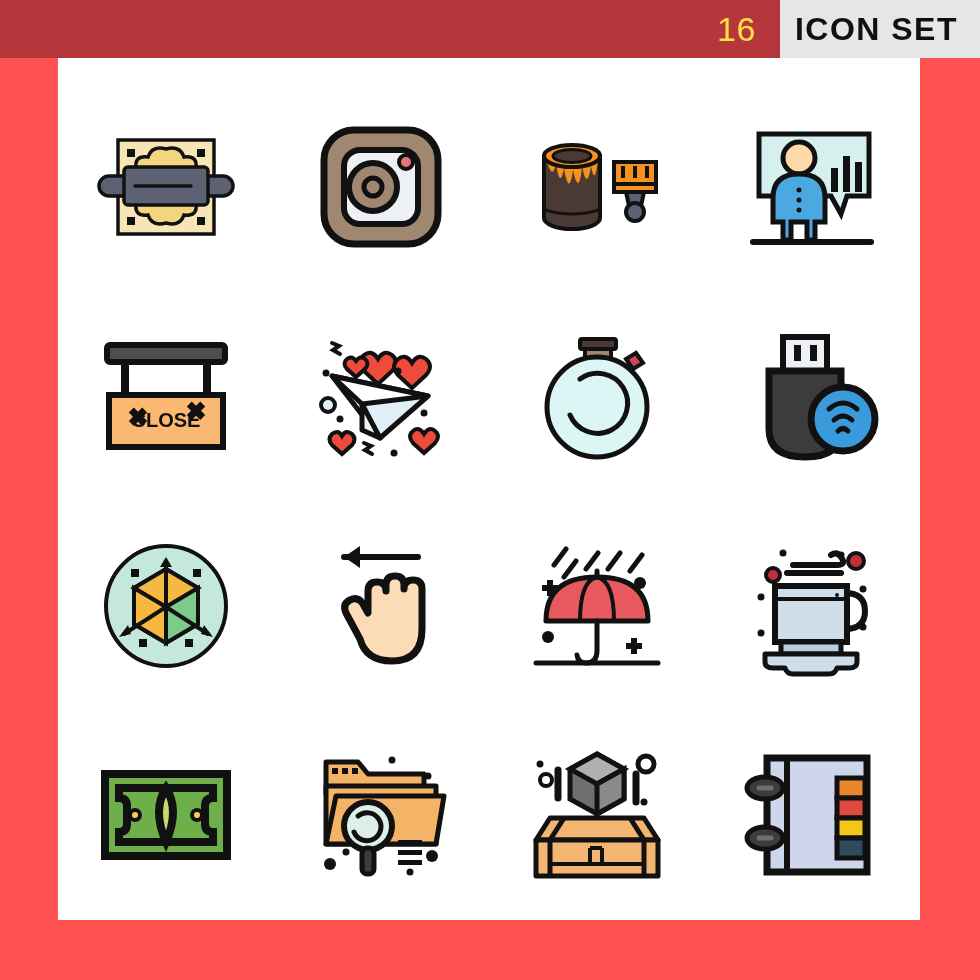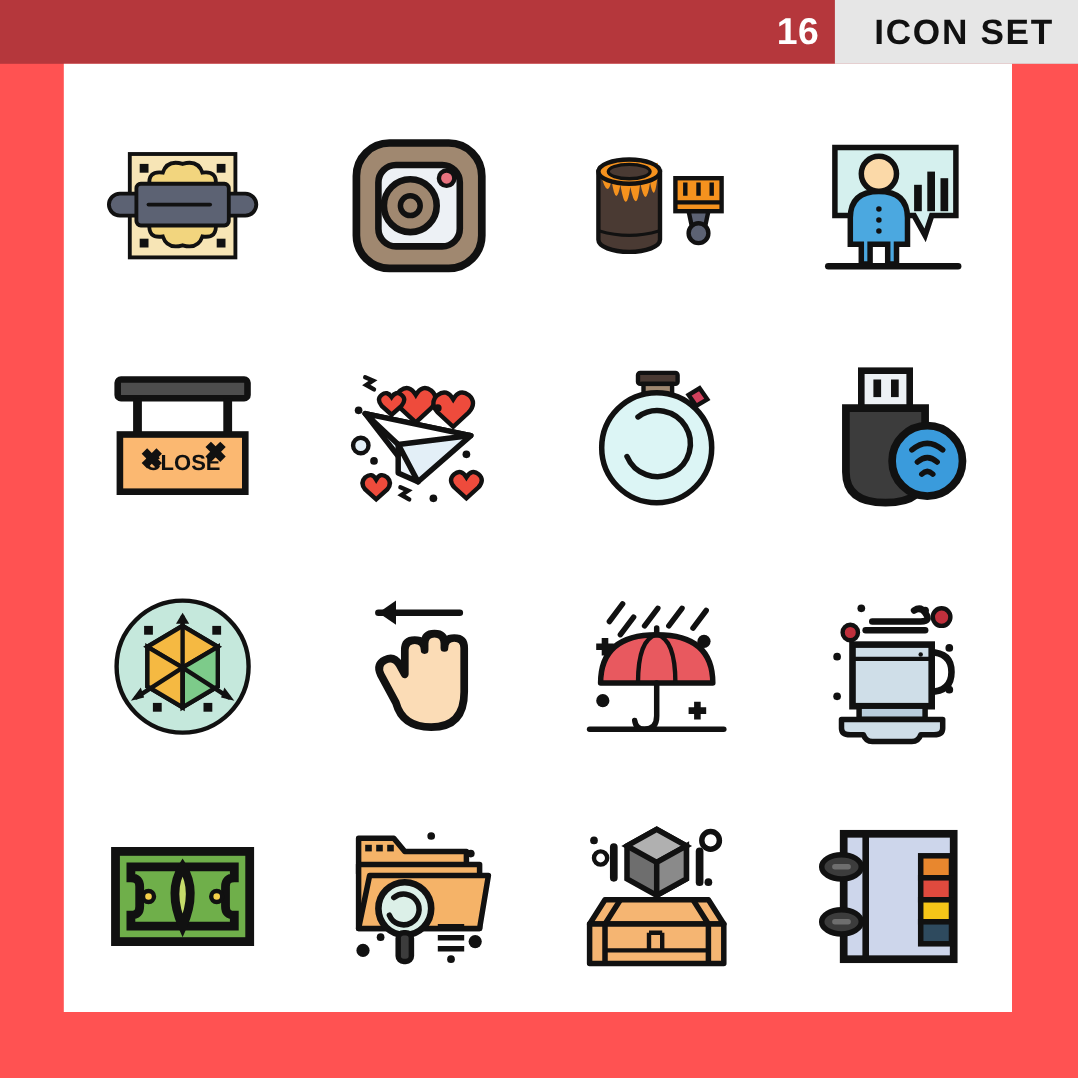--- a/index.html
+++ b/index.html
@@ -28,31 +28,31 @@
     height: 58px;
     display: flex;
     justify-content: flex-end;
     align-items: stretch;
     background: #b5373c;
   }
   .header-count {
     display: flex;
     align-items: center;
     justify-content: flex-end;
-    padding-right: 14px;
-    color: #ffffff;
+    padding-right: 24px;
+    color: #fde047;
     font-size: 34px;
-    font-weight: bold;
+    font-weight: normal;
     letter-spacing: 0.5px;
   }
   .header-title-wrap {
     background: #e6e6e6;
     display: flex;
     align-items: center;
-    padding: 0 22px 0 36px;
+    padding: 0 22px 0 15px;
   }
   .header-title {
     color: #111111;
     font-size: 32px;
     font-weight: bold;
     letter-spacing: 1.5px;
   }
 
   
   .canvas {

